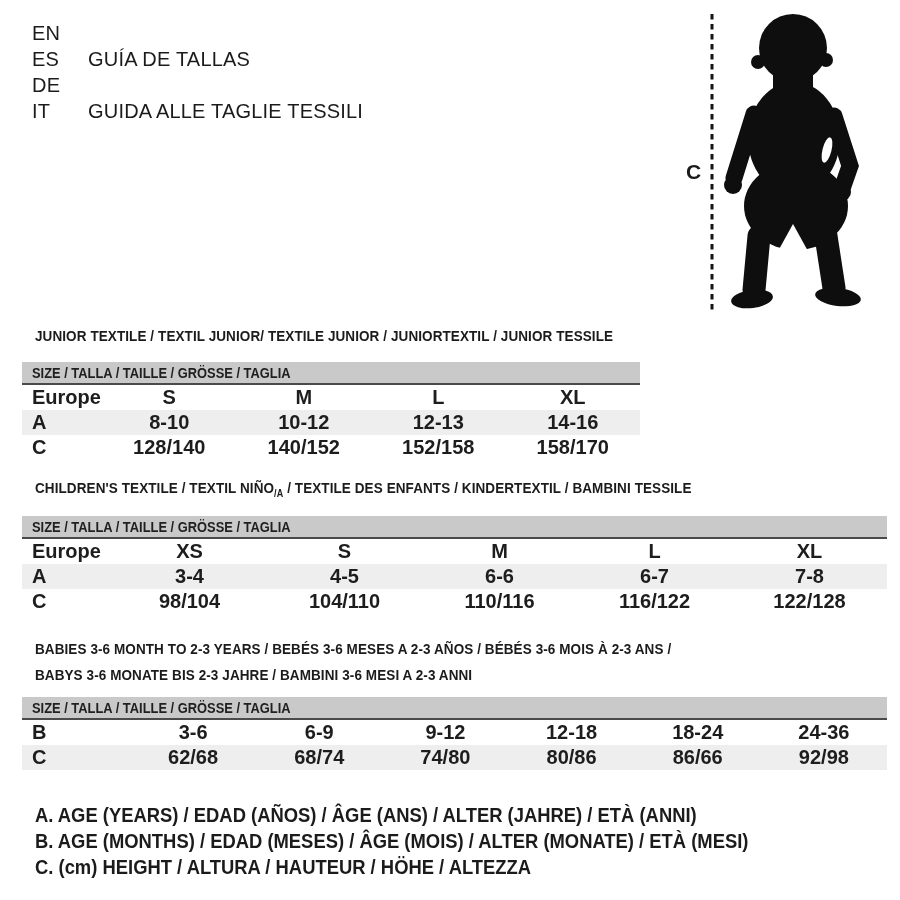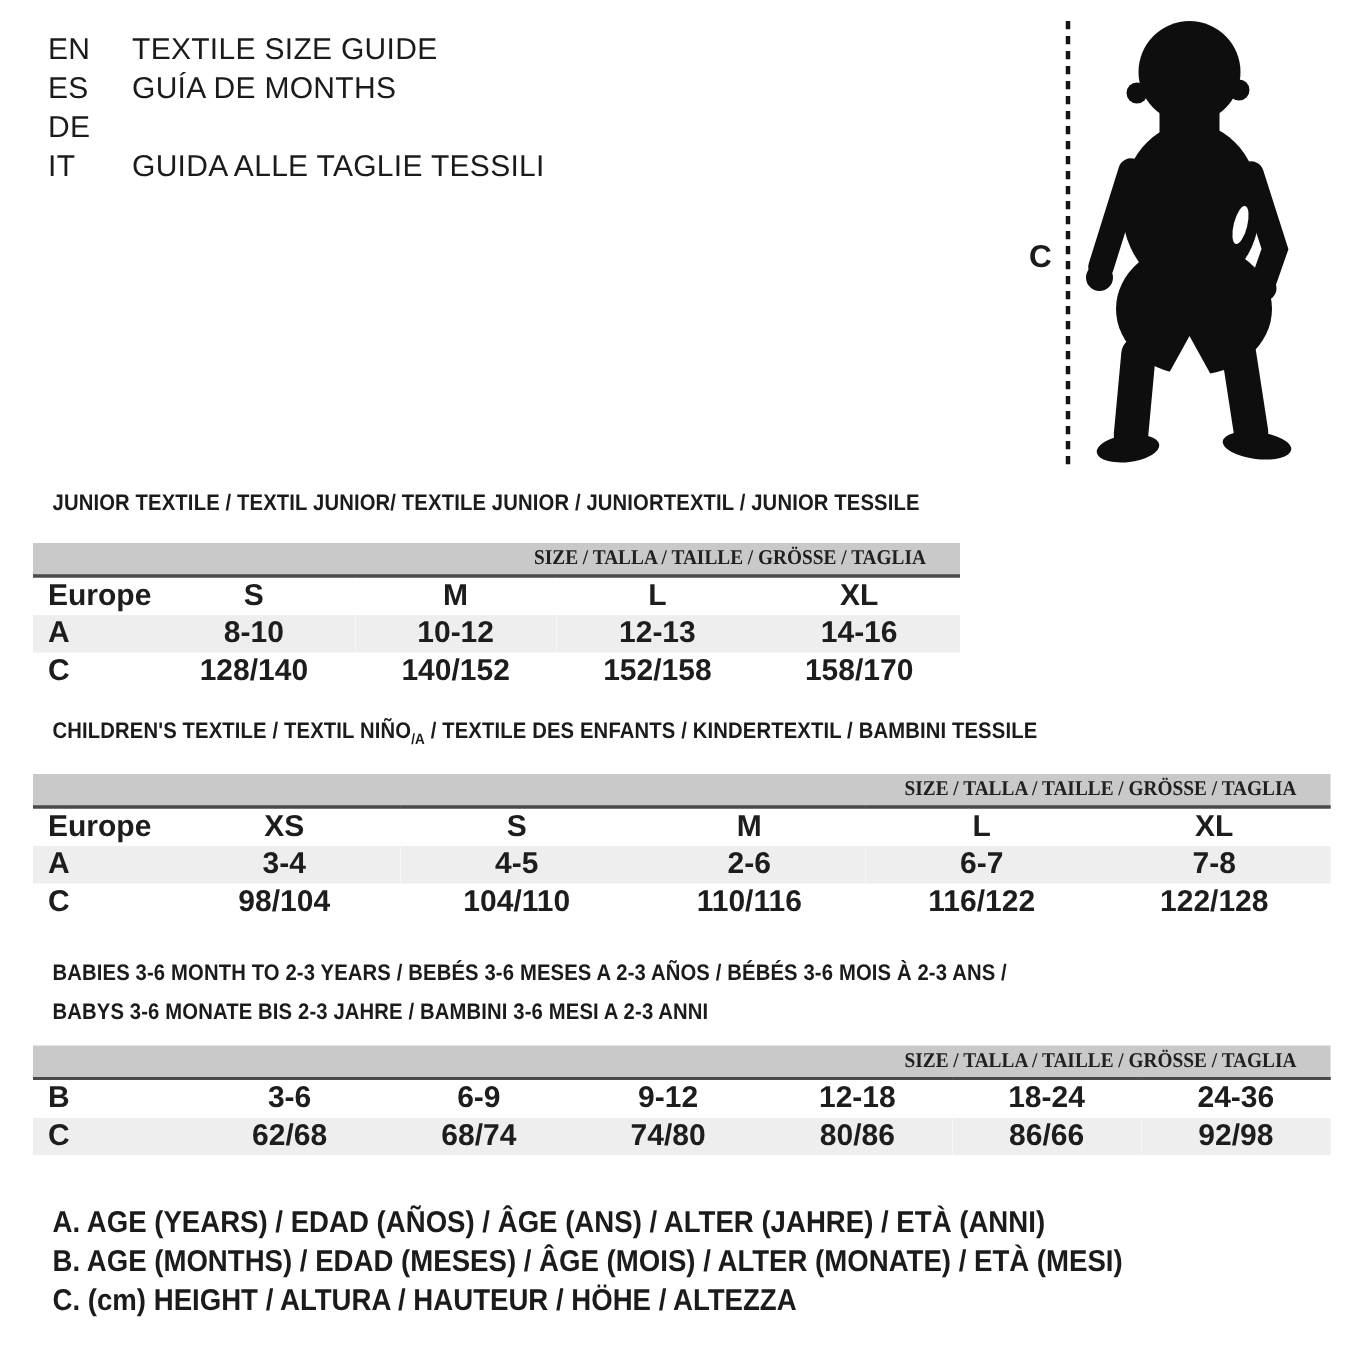--- a/index.html
+++ b/index.html
@@ -34,23 +34,23 @@
   .h-junior   { left:35px; top:327px; }
   .h-children { left:35px; top:479px; }
   .h-babies   { left:35px; top:636px; line-height:26px; }
 
   
   table { border-collapse:collapse; table-layout:fixed; position:absolute; }
   .t1 { left:22px; top:362px; width:618px; }
   .t2 { left:22px; top:516px; width:865px; }
   .t3 { left:22px; top:697px; width:865px; }
   th.size-bar {
-    background:#c9c9c9; height:21px; text-align:right;
+    background:#c9c9c9; height:21px; text-align:left;
     padding:0 0 0 10px; border-bottom:2px solid #4a4a4a;
-    font-size:14px; font-weight:bold;font-family:Liberation Serif, serif;
+    font-size:14px; font-weight:bold;
   }
   th.size-bar .bar-text {
     display:inline-block; transform:scaleX(0.92); transform-origin:0 50%;
     white-space:nowrap; color:#202020;
   }
   td {
     height:25px; font-size:20px; font-weight:bold; text-align:center;
     color:#1d1d1d; padding:0; overflow:hidden; white-space:nowrap;
   }
   td:first-child { text-align:left; padding-left:10px; }
@@ -65,25 +65,24 @@
     height:26px; line-height:26px; white-space:nowrap;
     transform:scaleX(0.92); transform-origin:0 50%;
   }
 </style>
 </head>
 <body>
 
 <div class="abs lang-block">
   <div class="lang-row">
     <span class="lang-code">EN</span>
-    <span class="lang-title">TEXTILE SIZE GUIDE</span>
   </div>
   <div class="lang-row">
     <span class="lang-code">ES</span>
-    <span class="lang-title">GUÍA DE MONTHS</span>
+    <span class="lang-title">GUÍA DE TALLAS</span>
   </div>
   <div class="lang-row">
     <span class="lang-code">DE</span>
   </div>
   <div class="lang-row">
     <span class="lang-code">IT</span>
     <span class="lang-title">GUIDA ALLE TAGLIE TESSILI</span>
   </div>
 </div>
 
@@ -184,21 +183,21 @@
       <td>XS</td>
       <td>S</td>
       <td>M</td>
       <td>L</td>
       <td>XL</td>
     </tr>
     <tr class="shaded">
       <td>A</td>
       <td>3-4</td>
       <td>4-5</td>
-      <td>2-6</td>
+      <td>6-6</td>
       <td>6-7</td>
       <td>7-8</td>
     </tr>
     <tr>
       <td>C</td>
       <td>98/104</td>
       <td>104/110</td>
       <td>110/116</td>
       <td>116/122</td>
       <td>122/128</td>

